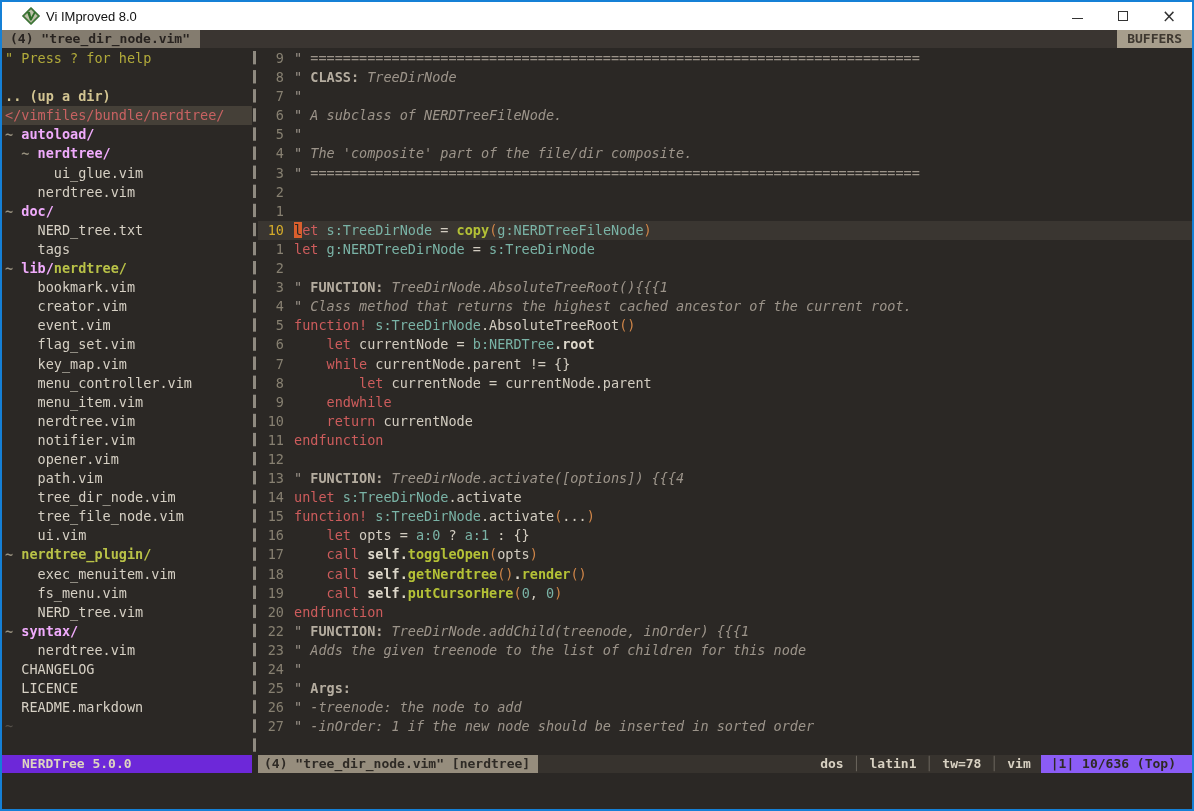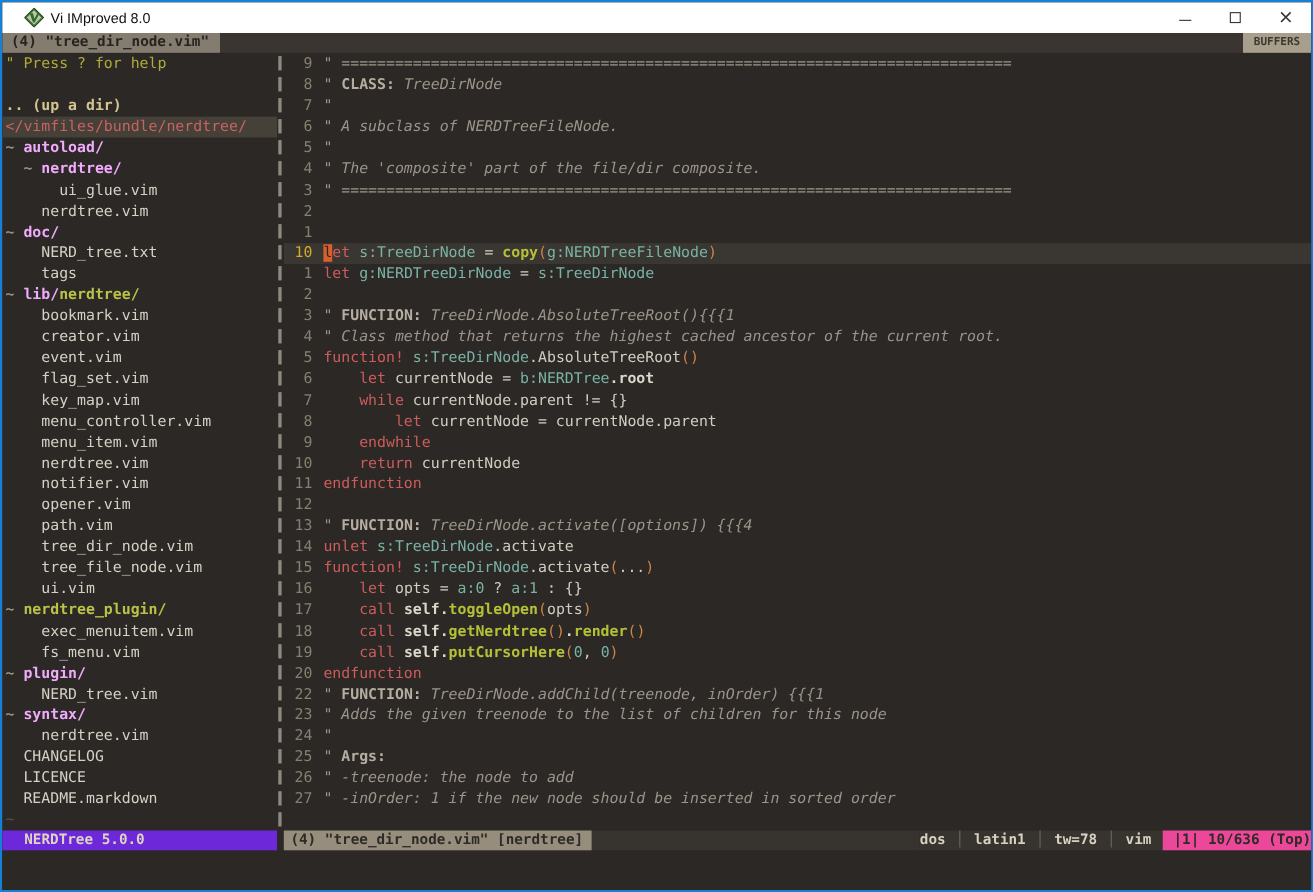--- a/index.html
+++ b/index.html
@@ -15,21 +15,21 @@
   .titlebar .title { font-family:"Liberation Sans", sans-serif; font-size:13px; color:#111; flex:1 1 auto; }
   .winbtns { display:flex; height:100%; }
   .winbtn { width:46px; height:100%; display:flex; align-items:center; justify-content:center; cursor:default; }
   .glyph-min { width:11px; border-bottom:1.5px solid #333; height:1px; margin-top:5px; }
   .glyph-max { width:10px; height:10px; border:1.2px solid #333; }
   .glyph-close { font-family:"DejaVu Sans", sans-serif; font-size:17px; color:#333; line-height:1; }
   
   .tabline { height:18px; background:#3a3531; display:flex; align-items:stretch; }
   .tab-active { background:#847c6f; color:#282320; font-size:13px; font-weight:bold; padding:0 10px 0 8px; line-height:18px; white-space:pre; }
   .tab-fill { flex:1 1 auto; }
-  .tab-buffers { background:#a79e8c; color:#3e3830; font-size:10px; font-weight:bold; padding:0 10px; line-height:18px; }
+  .tab-buffers { background:#a79e8c; color:#3e3830; font-size:13px; font-weight:bold; padding:0 10px; line-height:18px; }
   
   .main { display:flex; height:707px; overflow:hidden; }
   .nerdtree { width:250px; flex:0 0 auto; overflow:hidden; padding-top:1px; }
   .vsep { width:6px; flex:0 0 auto;
     background:repeating-linear-gradient(to bottom, #8f8a80 0 13px, #2b2825 13px 19.1px);
     background-size:3px 19.1px; background-repeat:repeat-y; background-position:1px 3px; }
   .editor { flex:1 1 auto; overflow:hidden; padding-top:1px; }
   .row, .line { height:19.1px; line-height:19.1px; white-space:pre; font-size:13.5px; }
   .row { padding-left:3px; color:#d6d0c4; }
   .row.hl { background:#454038; }
@@ -58,21 +58,21 @@
   .s-t  { color:#d2ccc0; }
   .s-cursor { background:#d95f2d; color:#2b2825; }
   
   .statusline { height:18px; display:flex; font-size:13px; font-weight:bold; line-height:18px; white-space:pre; }
   .st-nerdtree { width:250px; flex:0 0 auto; background:#6d28d9; color:#ded5c0; padding-left:20px; }
   .st-gap { width:6px; flex:0 0 auto; background:#2b2825; }
   .st-file { background:#968d7d; color:#2e2a25; padding:0 8px 0 6px; }
   .st-fill { flex:1 1 auto; background:#37332e; }
   .st-info { background:#37332e; color:#d8d1c2; padding-right:10px; display:flex; }
   .st-info .isep { color:#6a655c; padding:0 9px; font-weight:normal; }
-  .st-pos { background:#ec4899; color:#2e2a25; padding:0 0 0 10px; flex:0 0 auto; }
+  .st-pos { background:#8b5cf6; color:#2e2a25; padding:0 16px 0 10px; flex:0 0 auto; }
   
   .cmdline { height:36px; background:#2b2825; }
 </style>
 </head>
 <body>
 
 <div class="window">
 
   <div class="titlebar">
     <svg class="appicon" viewBox="0 0 18 18">
@@ -124,21 +124,20 @@
         <div class="row"><span class="s-sp">    </span><span class="s-file">nerdtree.vim</span></div>
         <div class="row"><span class="s-sp">    </span><span class="s-file">notifier.vim</span></div>
         <div class="row"><span class="s-sp">    </span><span class="s-file">opener.vim</span></div>
         <div class="row"><span class="s-sp">    </span><span class="s-file">path.vim</span></div>
         <div class="row"><span class="s-sp">    </span><span class="s-file">tree_dir_node.vim</span></div>
         <div class="row"><span class="s-sp">    </span><span class="s-file">tree_file_node.vim</span></div>
         <div class="row"><span class="s-sp">    </span><span class="s-file">ui.vim</span></div>
         <div class="row"><span class="s-pre">~ </span><span class="s-dir2">nerdtree_plugin/</span></div>
         <div class="row"><span class="s-sp">    </span><span class="s-file">exec_menuitem.vim</span></div>
         <div class="row"><span class="s-sp">    </span><span class="s-file">fs_menu.vim</span></div>
-        <div class="row"><span class="s-pre">~ </span><span class="s-dir">plugin/</span></div>
         <div class="row"><span class="s-sp">    </span><span class="s-file">NERD_tree.vim</span></div>
         <div class="row"><span class="s-pre">~ </span><span class="s-dir">syntax/</span></div>
         <div class="row"><span class="s-sp">    </span><span class="s-file">nerdtree.vim</span></div>
         <div class="row"><span class="s-sp">  </span><span class="s-file">CHANGELOG</span></div>
         <div class="row"><span class="s-sp">  </span><span class="s-file">LICENCE</span></div>
         <div class="row"><span class="s-sp">  </span><span class="s-file">README.markdown</span></div>
         <div class="row"><span class="s-dim">~</span></div>
       </div>
     <div class="vsep"></div>
     <div class="editor" id="editor">

